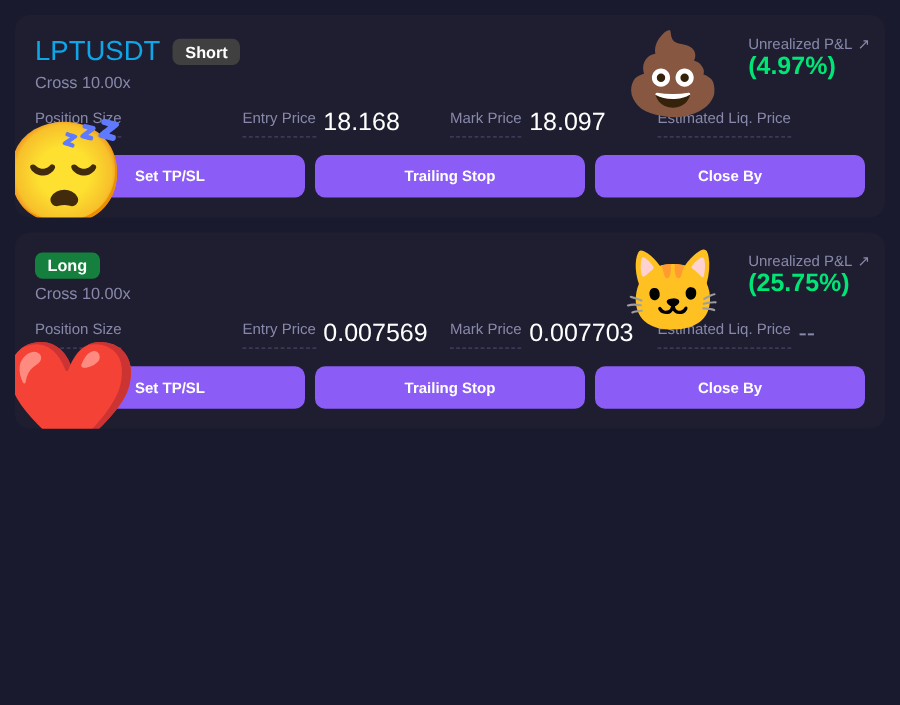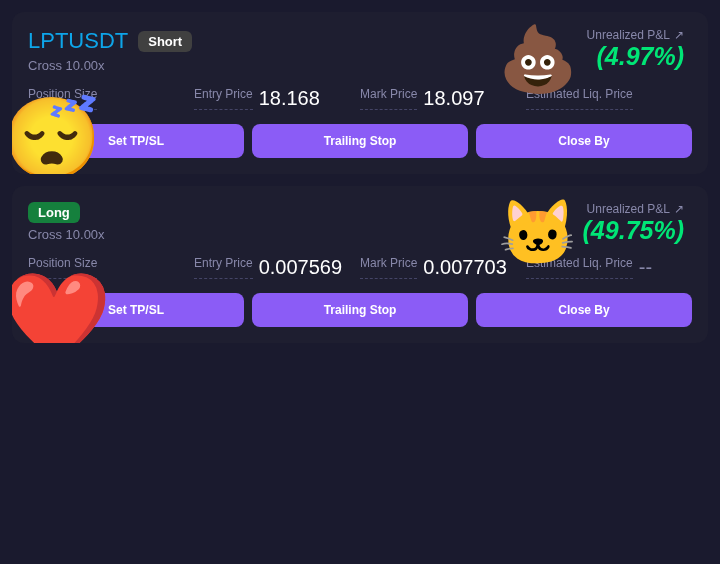--- a/index.html
+++ b/index.html
@@ -53,42 +53,40 @@
 
     .leverage {
       font-size: 13px;
       color: #8888aa;
       margin-bottom: 14px;
     }
 
     .pnl-area {
       position: absolute;
       top: 16px;
-      right: 24px;
-      text-align: right;
+      right: 12px;
     }
 
     .pnl-label {
       font-size: 12px;
       color: #8888aa;
       display: flex;
       align-items: center;
       justify-content: flex-end;
       gap: 4px;
     }
 
     .pnl-label .ext-icon {
       font-size: 12px;
       color: #8888aa;
     }
 
     .pnl-value {
-      font-size: 25px;
+      font-size: 20px;
       font-weight: 700;
-      font-style: italic;
     }
 
     .pnl-value.positive {
       color: #00e676;
     }
 
     .metrics-row {
       display: flex;
       gap: 0;
       margin-bottom: 14px;
@@ -224,21 +222,21 @@
   <div class="card-header">
     <span class="side-badge long">Long</span>
   </div>
   <div class="leverage">Cross 10.00x</div>
 
   <div class="pnl-area">
     <div class="pnl-label">
       <span>Unrealized P&amp;L</span>
       <span class="ext-icon">↗</span>
     </div>
-    <div class="pnl-value positive">(49.75%)</div>
+    <div class="pnl-value positive">(25.75%)</div>
   </div>
 
   <div class="metrics-row">
     <div class="metric">
       <div class="metric-label">Position Size</div>
       <div class="metric-value">&nbsp;</div>
     </div>
     <div class="metric">
       <div class="metric-label">Entry Price</div>
       <div class="metric-value">0.007569</div>

